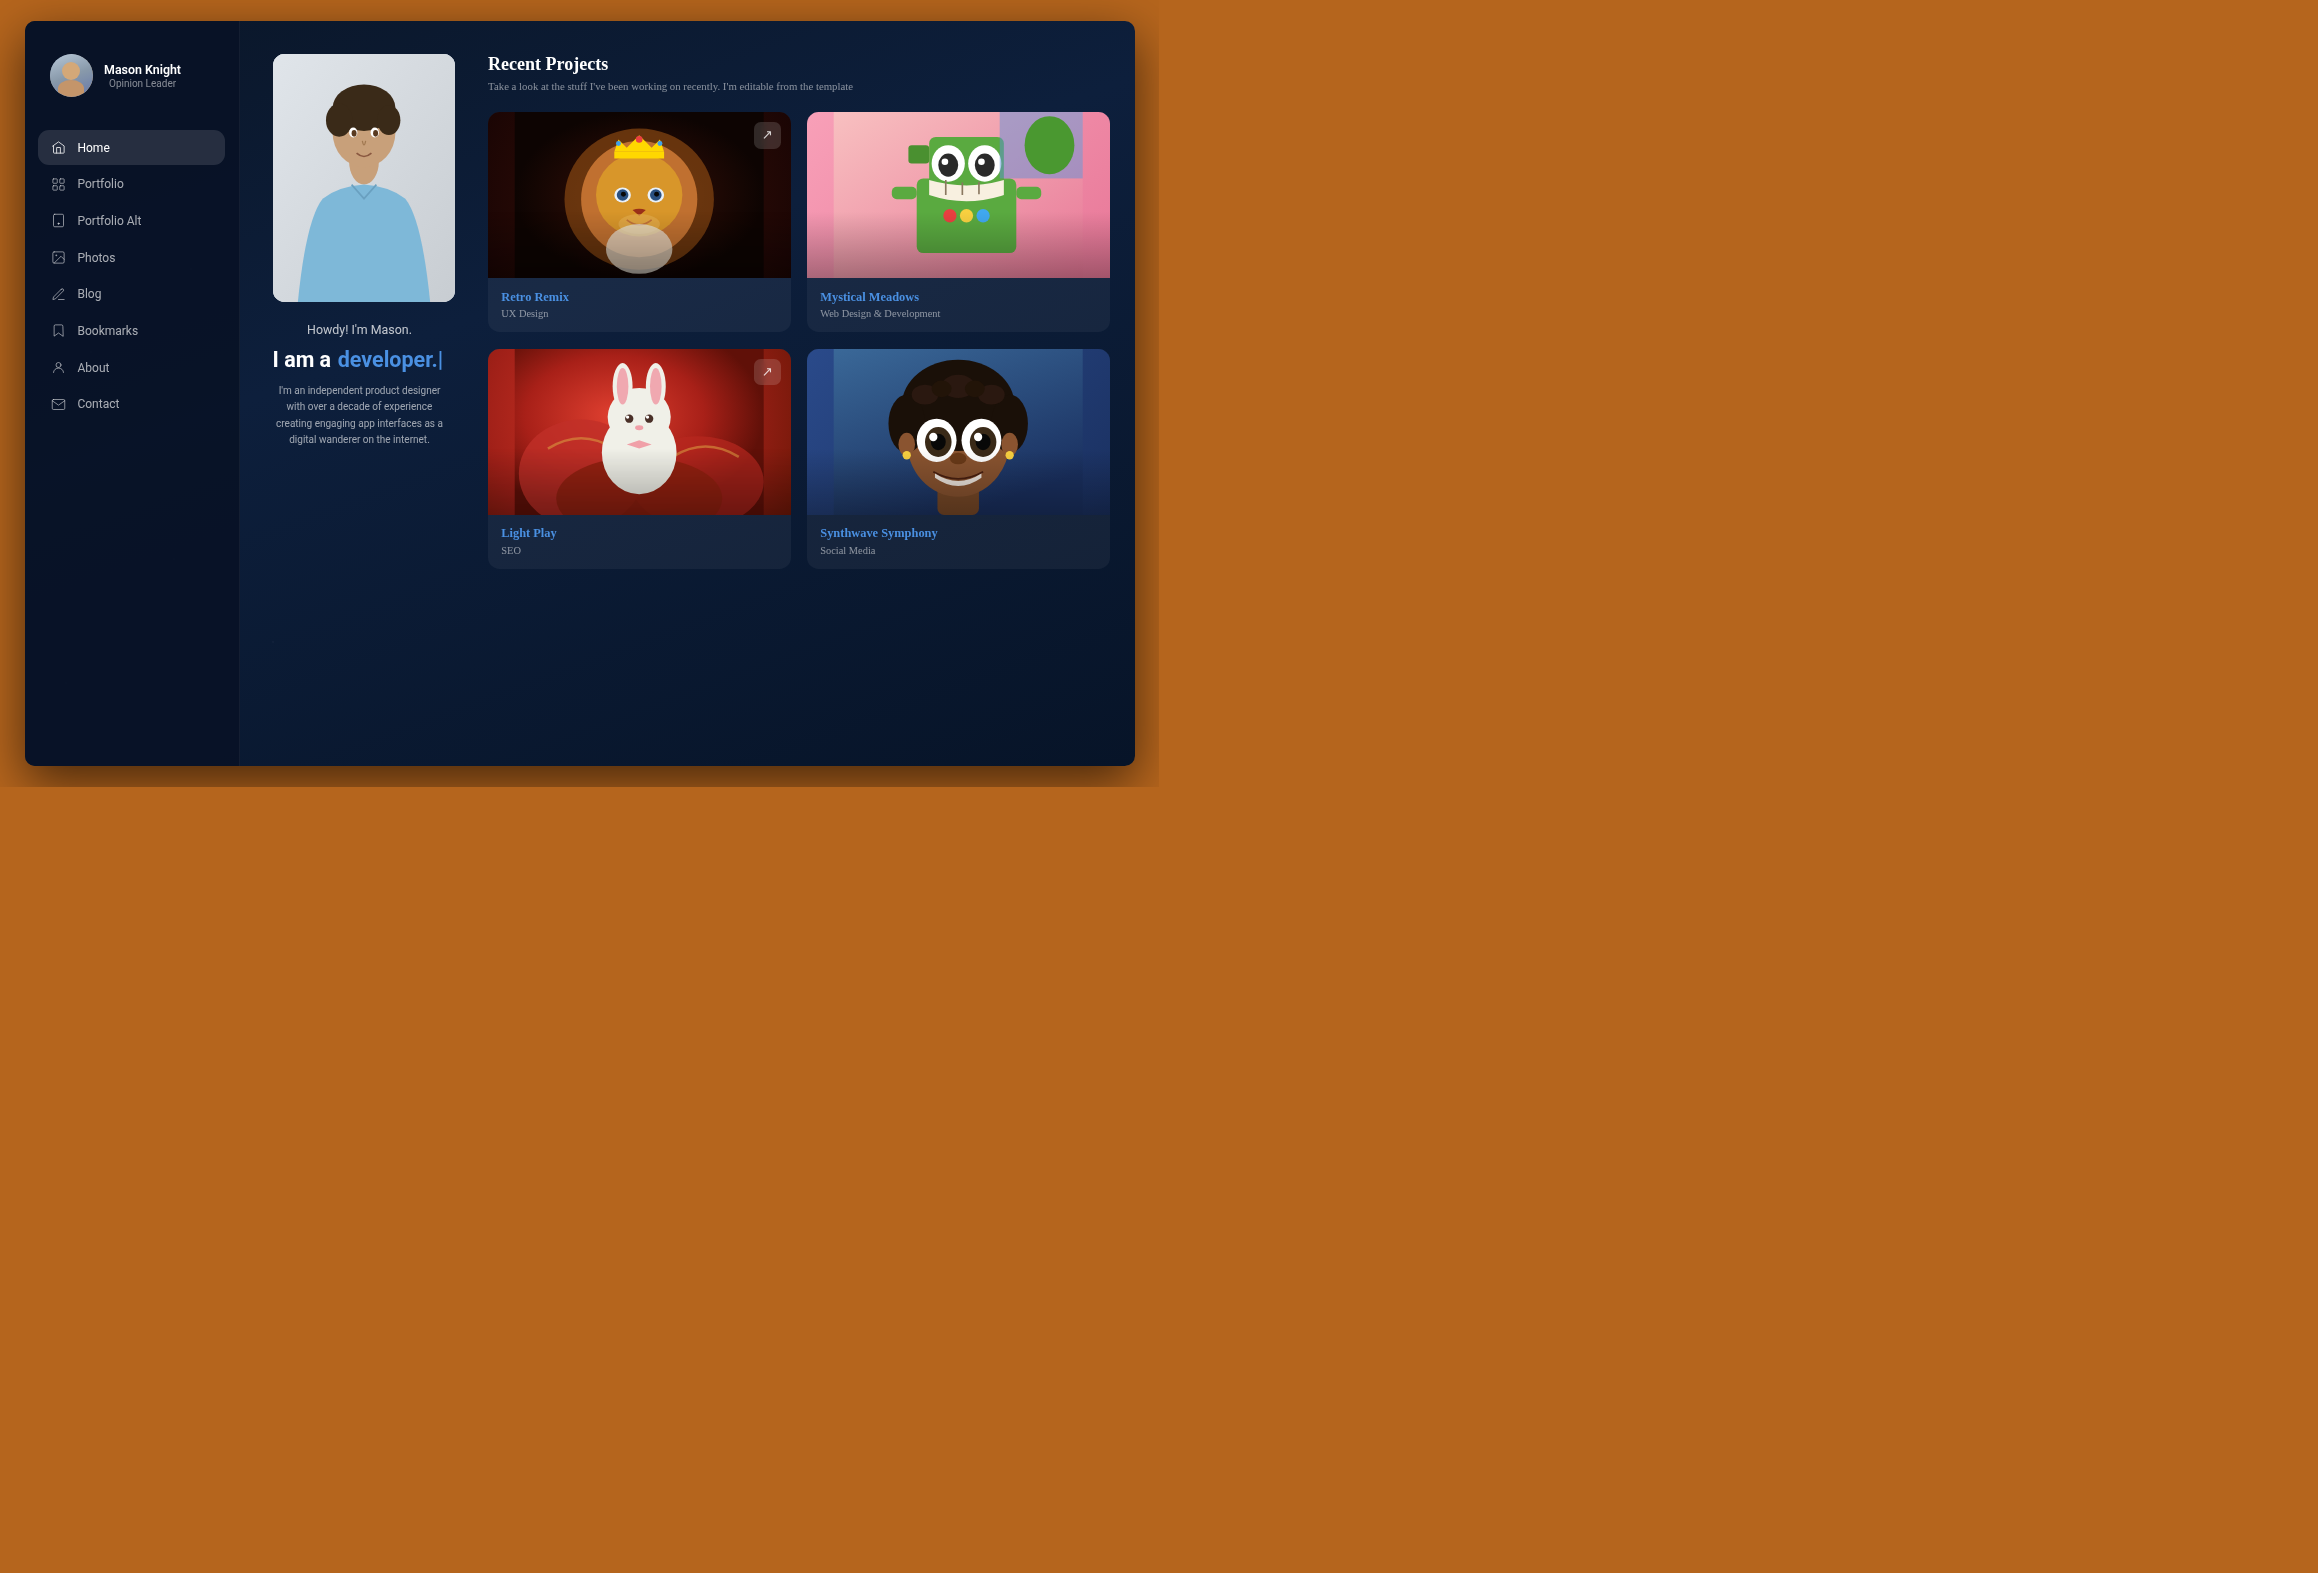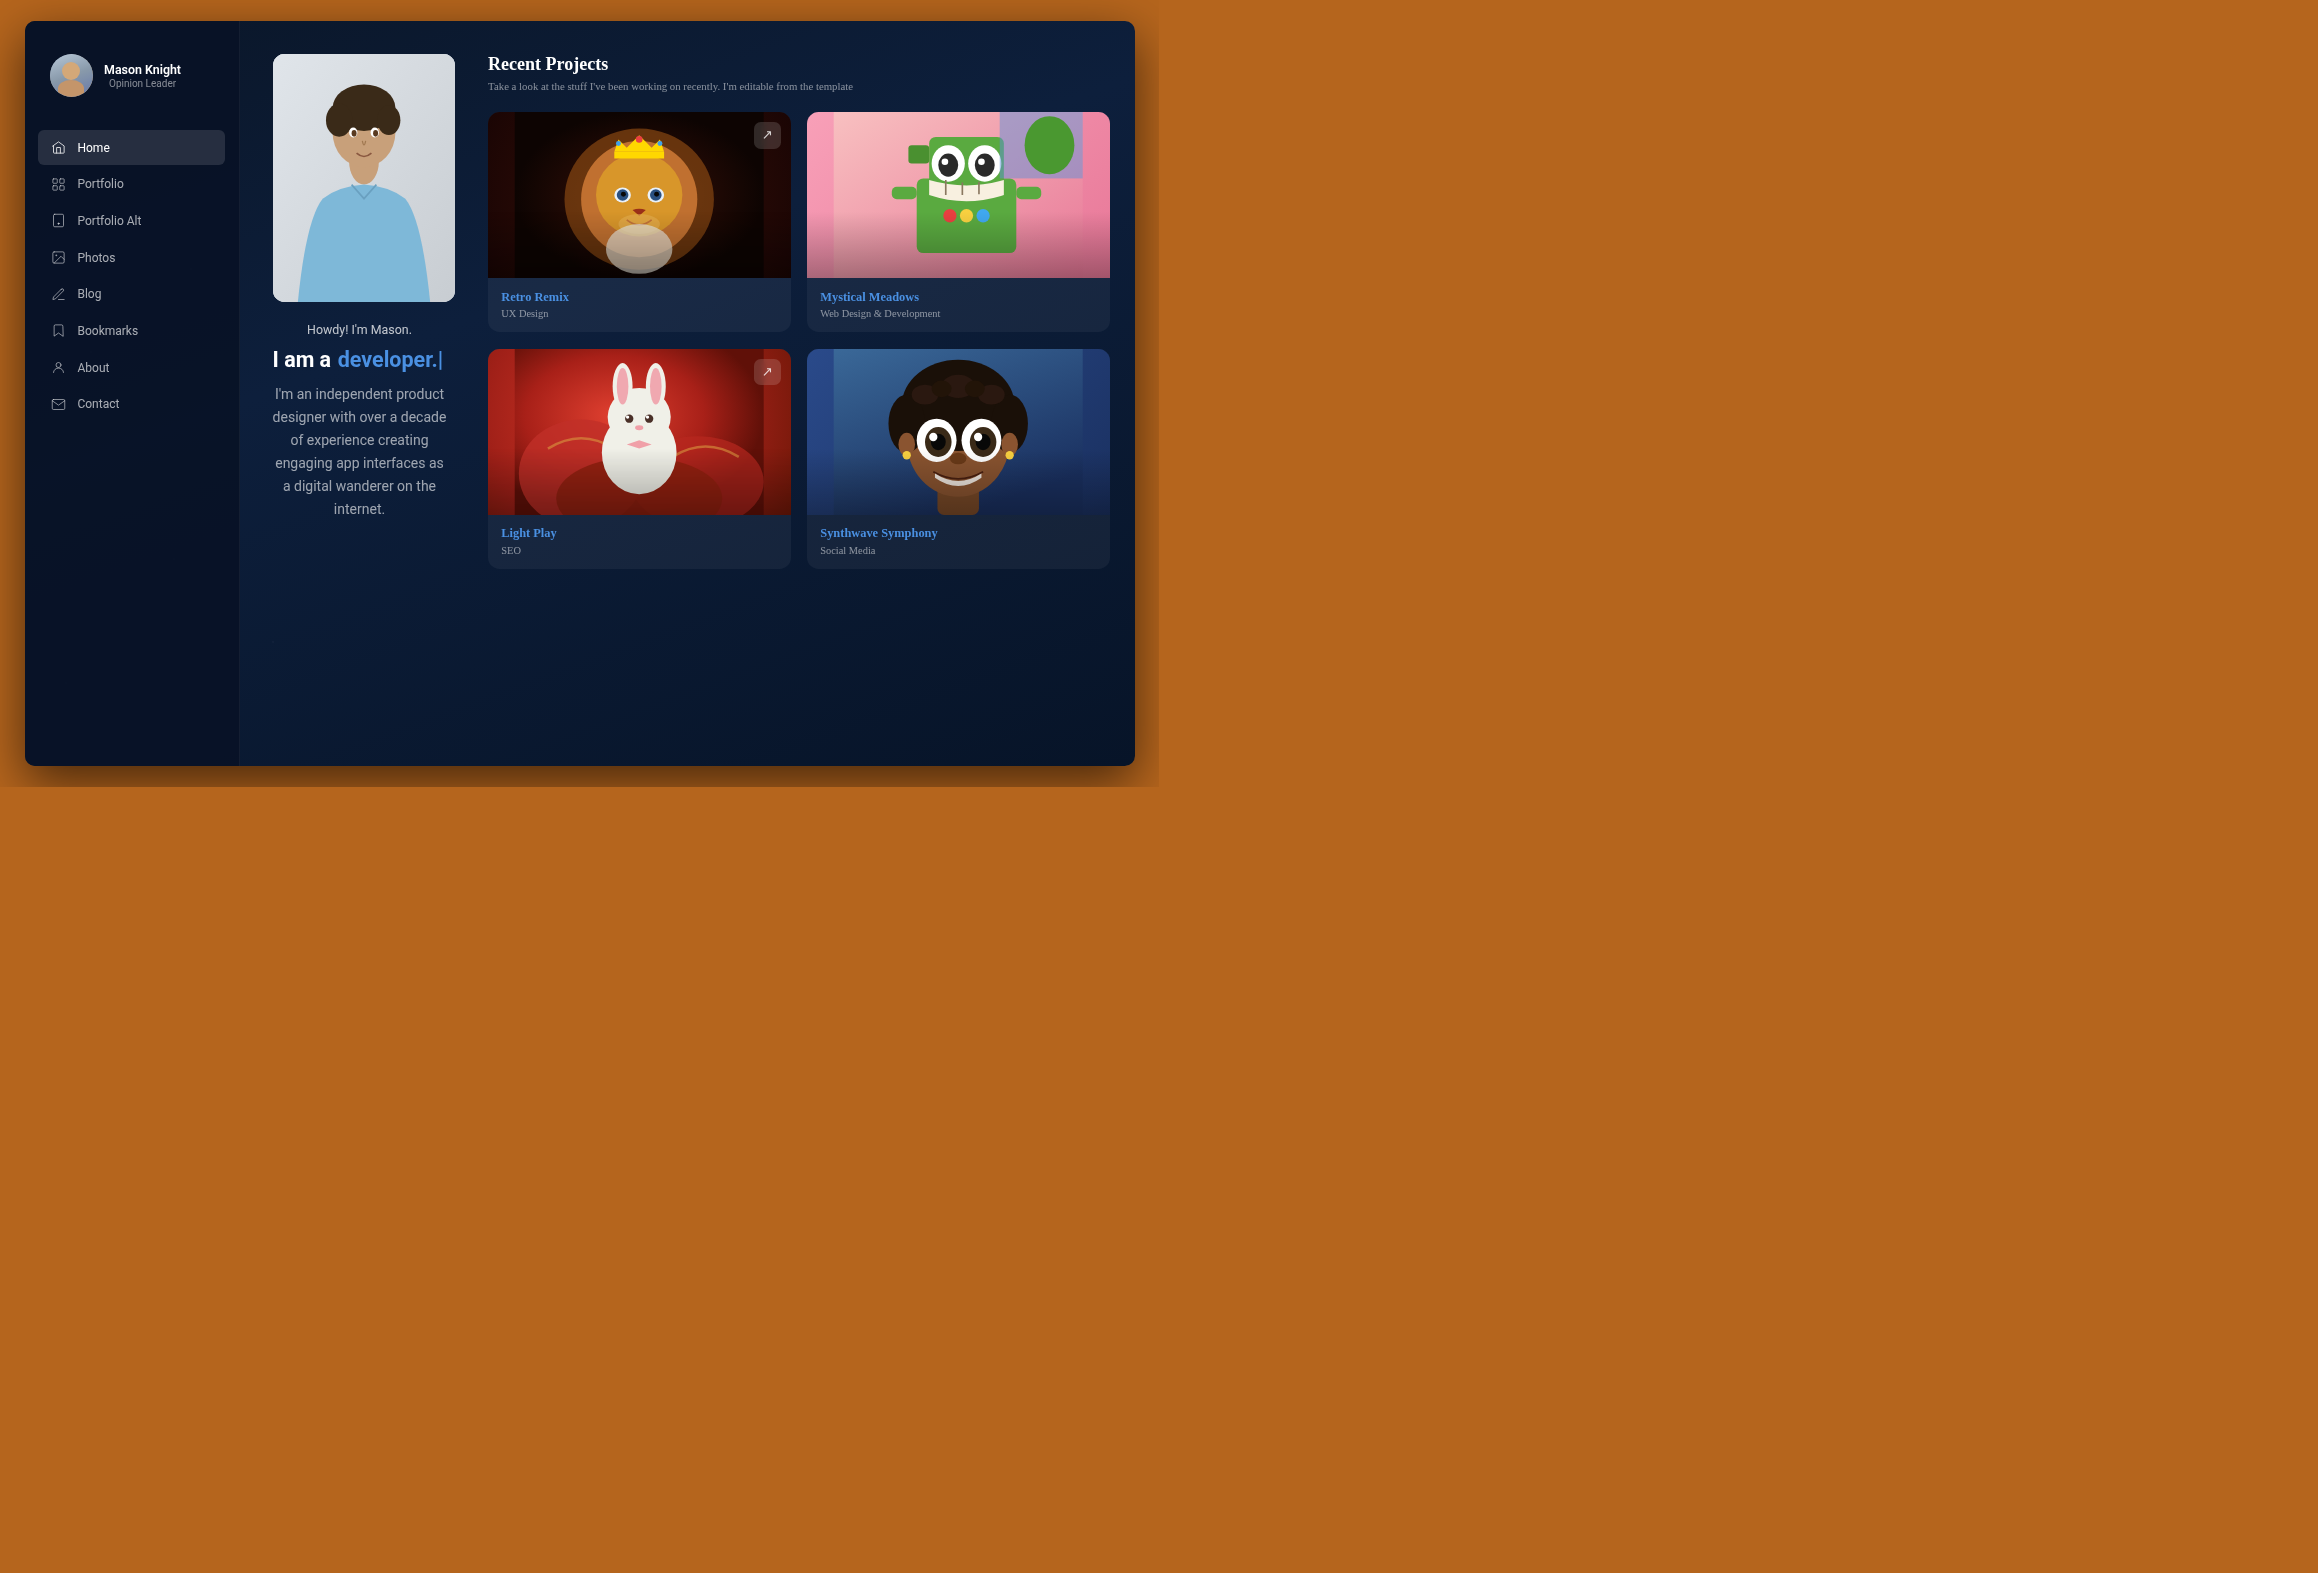--- a/index.html
+++ b/index.html
@@ -130,21 +130,21 @@
       flex-direction: column;
       gap: 1.7px;
       padding: 0 13.2px;
     }
 
     .nav-item {
       display: flex;
       align-items: center;
       gap: 11.6px;
       padding: 10px 13.2px;
-      border-radius: 6px;
+      border-radius: 11px;
       cursor: pointer;
       transition: background 0.2s;
       color: rgba(255,255,255,0.65);
       font-size: 12px;
     }
 
     .nav-item.active {
       background: rgba(255,255,255,0.12);
       color: #ffffff;
     }
@@ -231,21 +231,21 @@
       animation: blink 1s infinite;
     }
 
     @keyframes blink {
       0%, 50% { opacity: 1; }
       51%, 100% { opacity: 0; }
     }
 
     .hero-description {
       color: rgba(255,255,255,0.6);
-      font-size: 14px;
+      font-size: 10px;
       line-height: 1.65;
       max-width: 182px;
     }
 
     
     .projects-section {
       flex: 1;
       padding: 33px 25px 25px 16.6px;
       overflow: hidden;
       font-family: Liberation Serif, serif;

